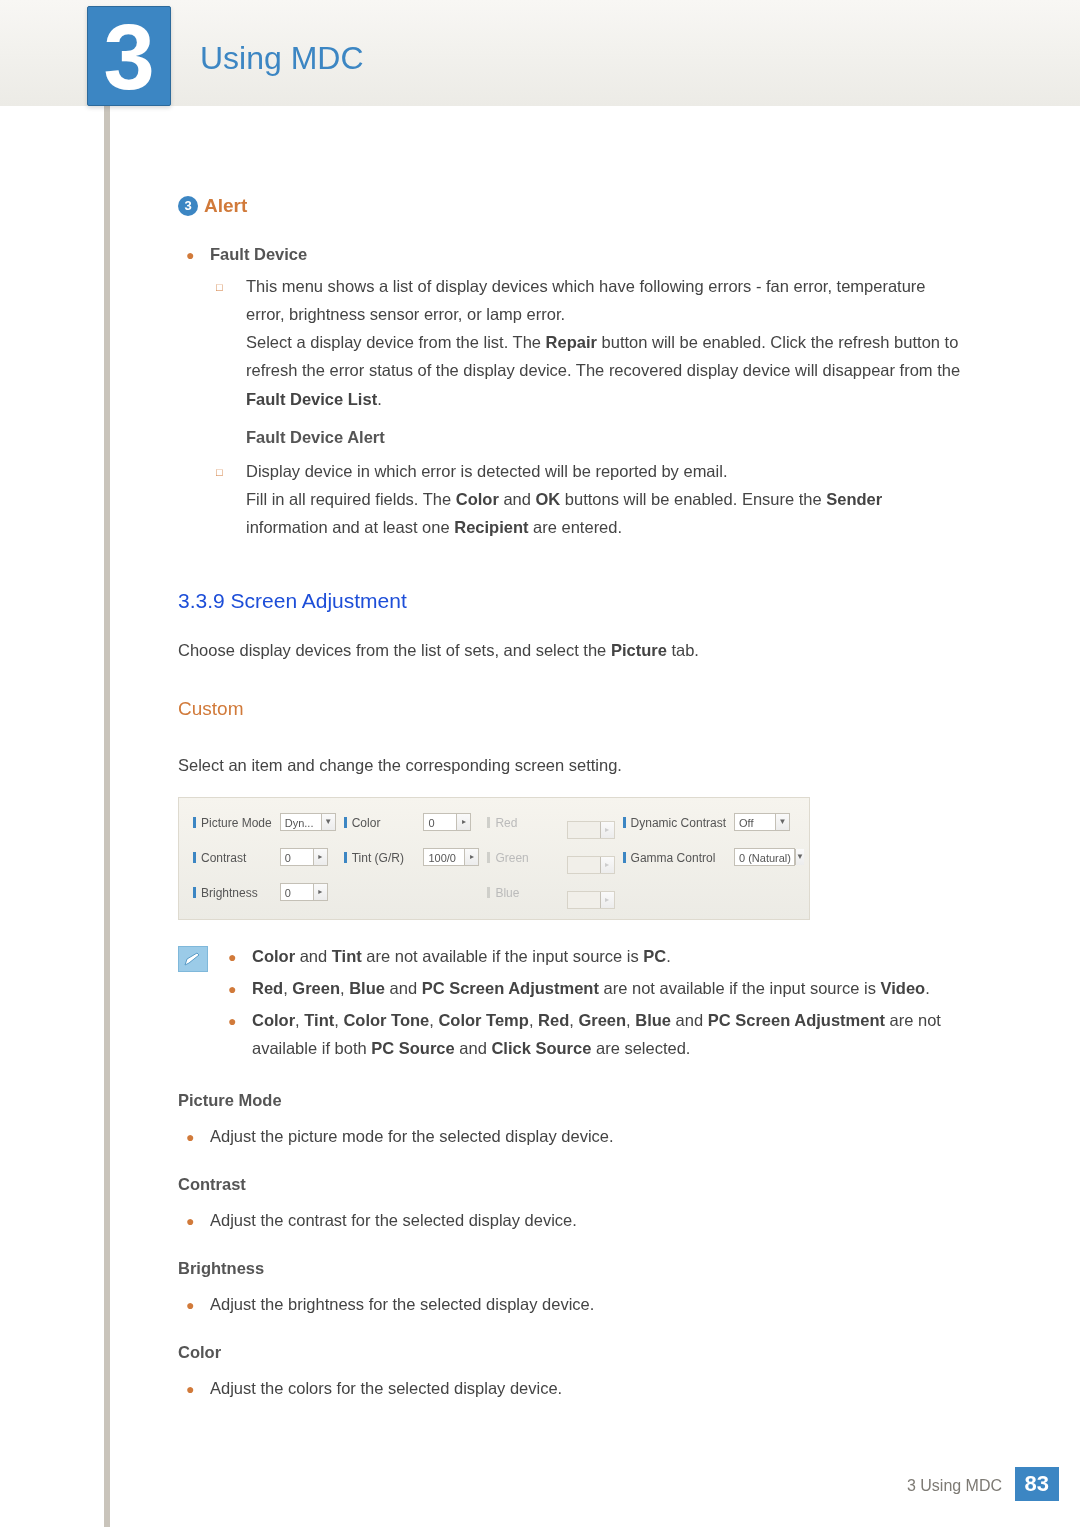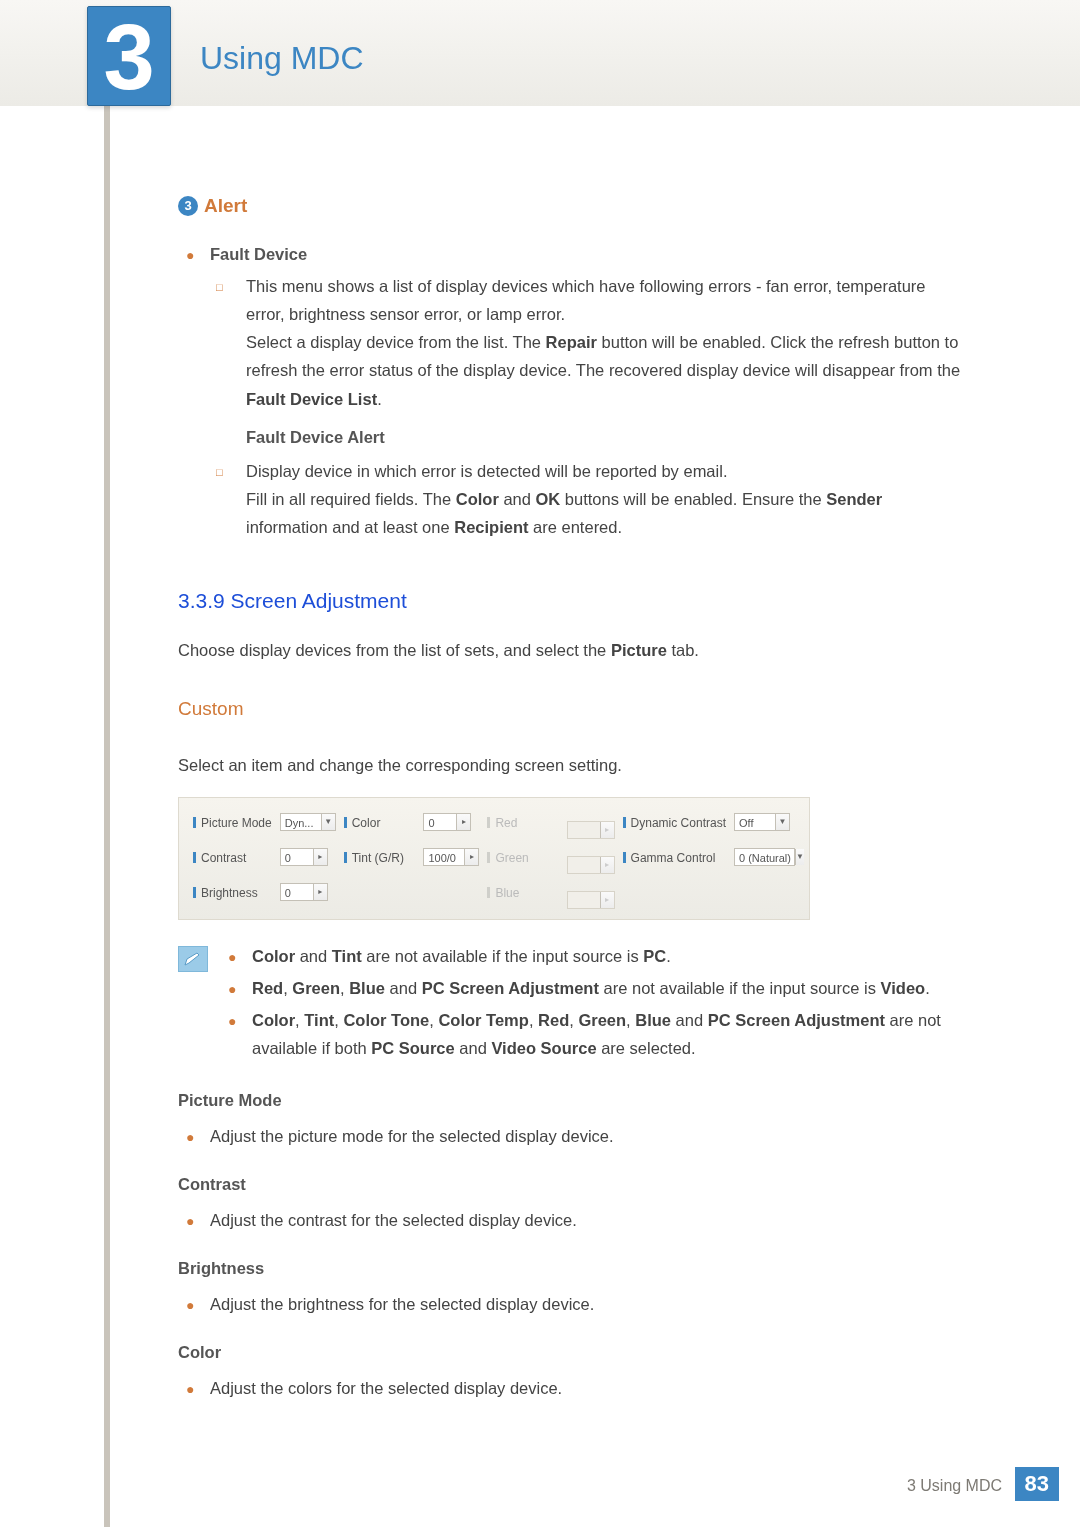--- a/index.html
+++ b/index.html
@@ -293,21 +293,21 @@
       <div class="bullet-row">
         <div class="dot-red">●</div>
         <div><b>Color</b><span> and </span><b>Tint</b><span> are not available if the input source is </span><b>PC</b><span>.</span></div>
       </div>
       <div class="bullet-row">
         <div class="dot-red">●</div>
         <div><b>Red</b><span>, </span><b>Green</b><span>, </span><b>Blue</b><span> and </span><b>PC Screen Adjustment</b><span> are not available if the input source is </span><b>Video</b><span>.</span></div>
       </div>
       <div class="bullet-row">
         <div class="dot-red">●</div>
-        <div><b>Color</b><span>, </span><b>Tint</b><span>, </span><b>Color Tone</b><span>, </span><b>Color Temp</b><span>, </span><b>Red</b><span>, </span><b>Green</b><span>, </span><b>Blue</b><span> and </span><b>PC Screen Adjustment</b><span> are not available if both </span><b>PC Source</b><span> and </span><b>Video Source</b><span> are selected.</span></div>
+        <div><b>Color</b><span>, </span><b>Tint</b><span>, </span><b>Color Tone</b><span>, </span><b>Color Temp</b><span>, </span><b>Red</b><span>, </span><b>Green</b><span>, </span><b>Blue</b><span> and </span><b>PC Screen Adjustment</b><span> are not available if both </span><b>PC Source</b><span> and </span><b>Click Source</b><span> are selected.</span></div>
       </div>
     </div>
   </div>
 
   <div class="sub-heading">Picture Mode</div>
   <div class="bullet-row">
       <div class="dot-red">●</div>
       <div>Adjust the picture mode for the selected display device.</div>
     </div>
 

